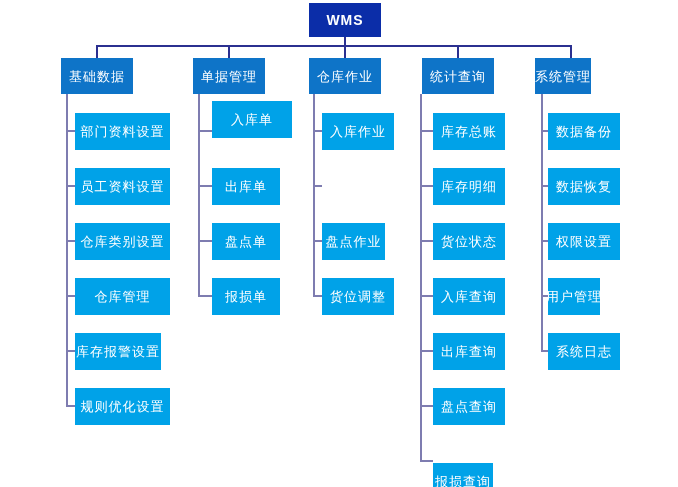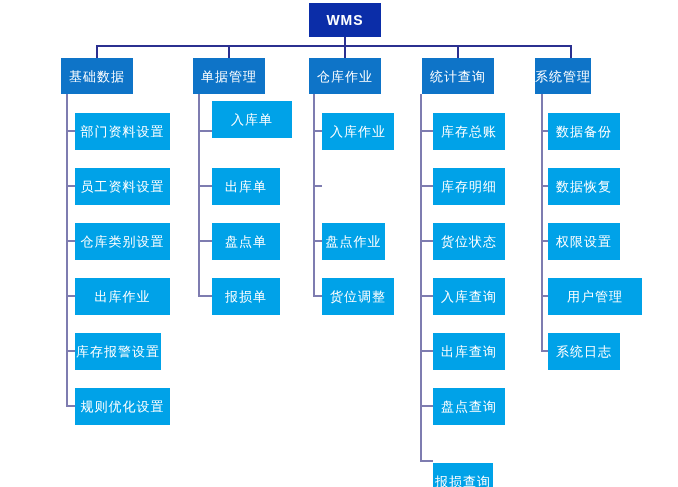--- a/index.html
+++ b/index.html
@@ -43,21 +43,21 @@
   <div class="ln branch" style="left:66px;top:94px;width:2px;height:313px"></div>
   <div class="ln branch" style="left:66px;top:130px;width:9px;height:2px"></div>
   <div class="ln branch" style="left:66px;top:185px;width:9px;height:2px"></div>
   <div class="ln branch" style="left:66px;top:240px;width:9px;height:2px"></div>
   <div class="ln branch" style="left:66px;top:295px;width:9px;height:2px"></div>
   <div class="ln branch" style="left:66px;top:350px;width:9px;height:2px"></div>
   <div class="ln branch" style="left:66px;top:405px;width:9px;height:2px"></div>
   <div class="box child" style="left:75px;top:113px;width:95px;height:37px">部门资料设置</div>
   <div class="box child" style="left:75px;top:168px;width:95px;height:37px">员工资料设置</div>
   <div class="box child" style="left:75px;top:223px;width:95px;height:37px">仓库类别设置</div>
-  <div class="box child" style="left:75px;top:278px;width:95px;height:37px">出库作业</div>
+  <div class="box child" style="left:75px;top:278px;width:95px;height:37px">仓库管理</div>
   <div class="box child" style="left:75px;top:333px;width:86px;height:37px">库存报警设置</div>
   <div class="box child" style="left:75px;top:388px;width:95px;height:37px">规则优化设置</div>
 
   <div class="ln branch" style="left:198px;top:94px;width:2px;height:203px"></div>
   <div class="ln branch" style="left:198px;top:130px;width:14px;height:2px"></div>
   <div class="ln branch" style="left:198px;top:185px;width:14px;height:2px"></div>
   <div class="ln branch" style="left:198px;top:240px;width:14px;height:2px"></div>
   <div class="ln branch" style="left:198px;top:295px;width:14px;height:2px"></div>
   <div class="box child" style="left:212px;top:101px;width:80px;height:37px">入库单</div>
   <div class="box child" style="left:212px;top:168px;width:68px;height:37px">出库单</div>
@@ -91,16 +91,16 @@
 
   <div class="ln branch" style="left:541px;top:94px;width:2px;height:258px"></div>
   <div class="ln branch" style="left:541px;top:130px;width:7px;height:2px"></div>
   <div class="ln branch" style="left:541px;top:185px;width:7px;height:2px"></div>
   <div class="ln branch" style="left:541px;top:240px;width:7px;height:2px"></div>
   <div class="ln branch" style="left:541px;top:295px;width:7px;height:2px"></div>
   <div class="ln branch" style="left:541px;top:350px;width:7px;height:2px"></div>
   <div class="box child" style="left:548px;top:113px;width:72px;height:37px">数据备份</div>
   <div class="box child" style="left:548px;top:168px;width:72px;height:37px">数据恢复</div>
   <div class="box child" style="left:548px;top:223px;width:72px;height:37px">权限设置</div>
-  <div class="box child" style="left:548px;top:278px;width:94px;height:37px">用户管理</div>
+  <div class="box child" style="left:548px;top:278px;width:52px;height:37px">用户管理</div>
   <div class="box child" style="left:548px;top:333px;width:72px;height:37px">系统日志</div>
 
 </div>
 
 </body></html>

